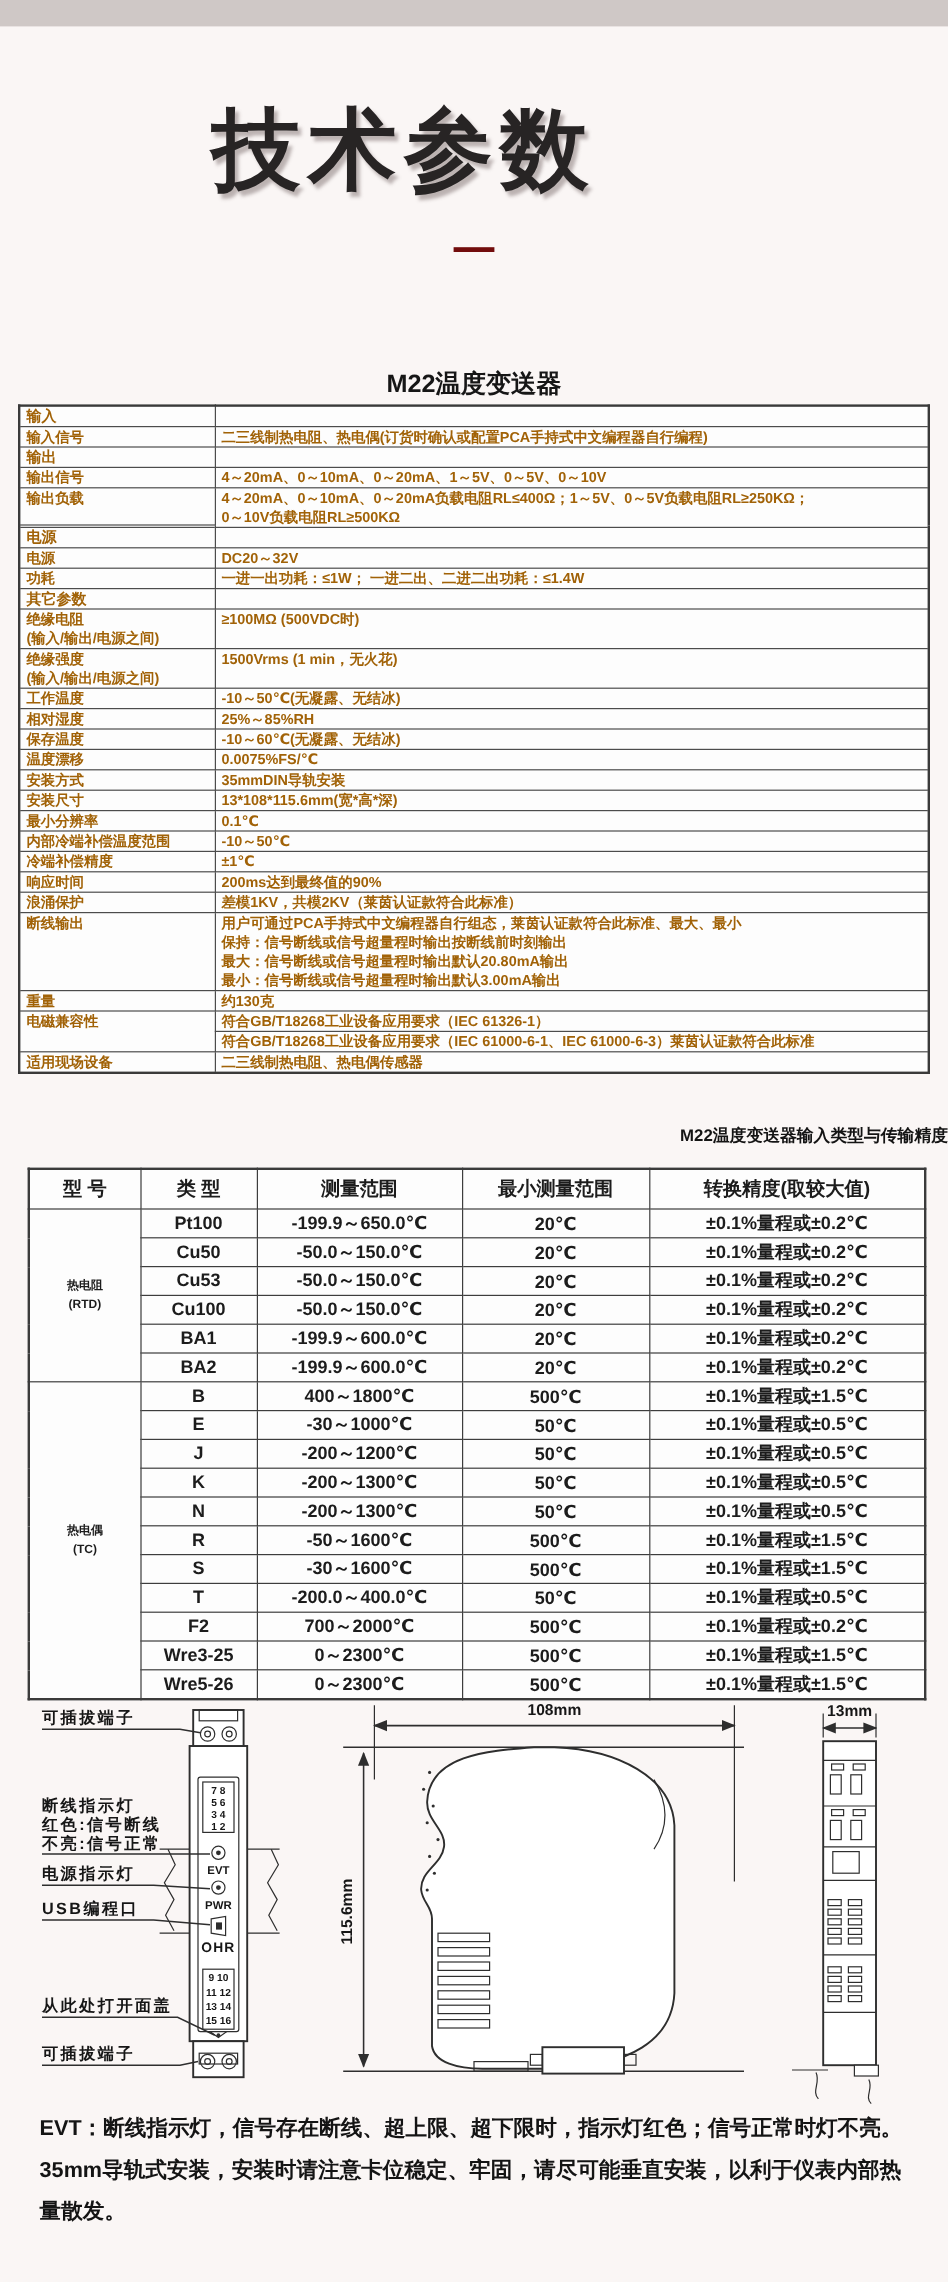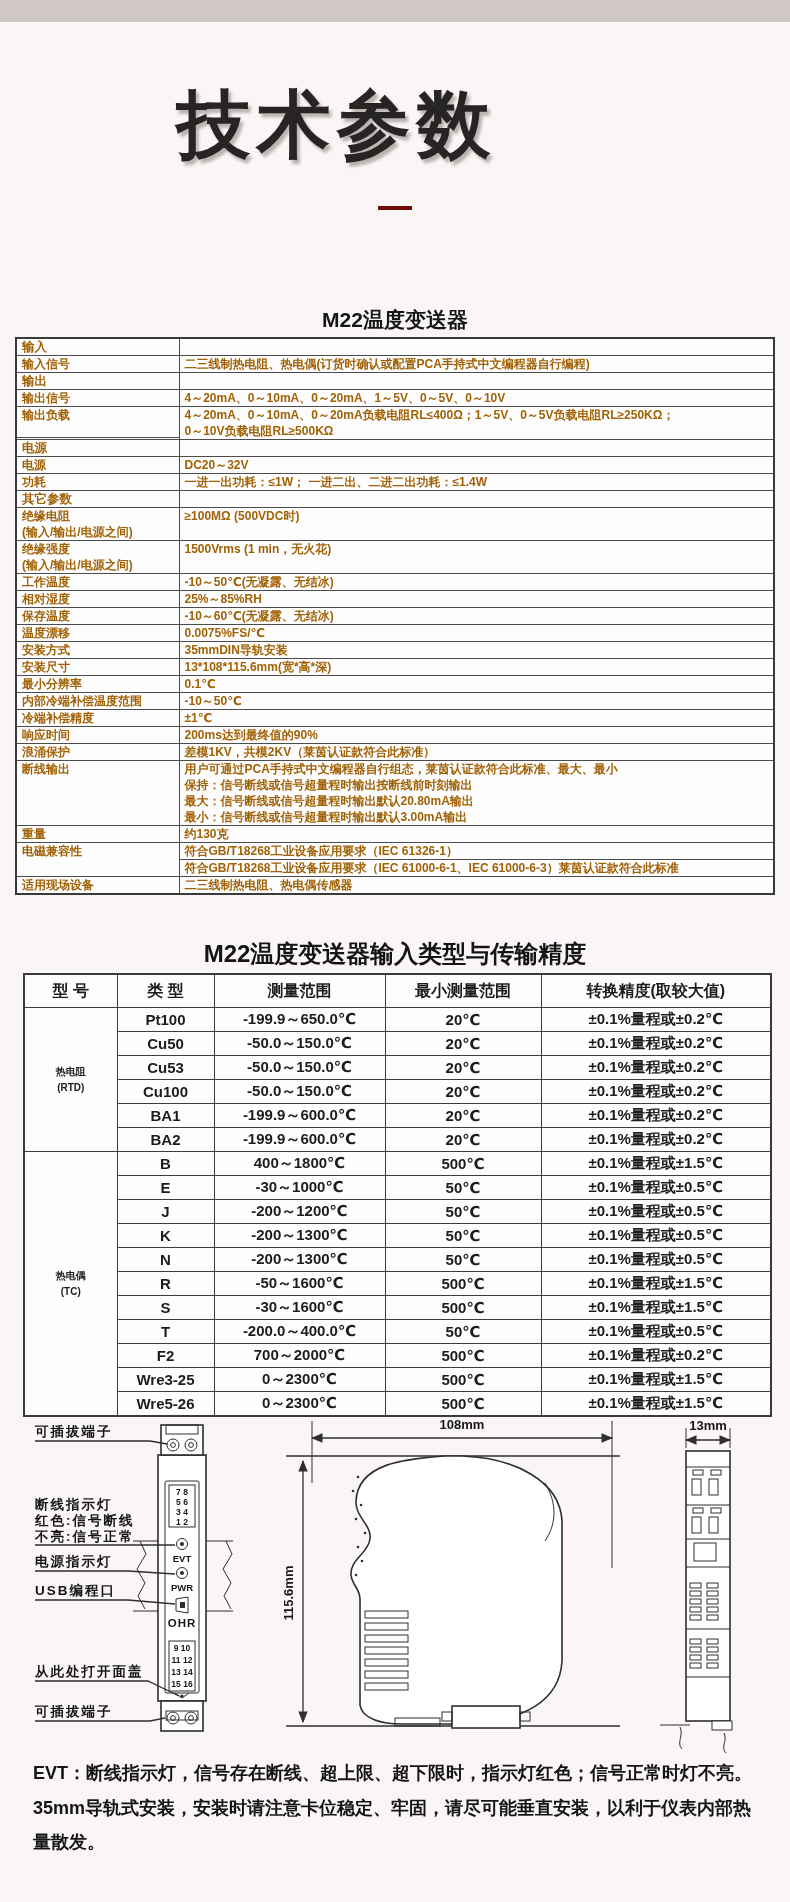--- a/index.html
+++ b/index.html
@@ -25,22 +25,22 @@
     border:2px solid #3a3a3a;
   }
   .spec-table td{
     border:1px solid #4c4c4c;padding:0 5px;line-height:16px;
     vertical-align:top;white-space:pre-line;overflow:hidden;
   }
   .spec-table td.lbl{width:163px;}
   .spec-table td.val{}
   .spec-table td.section{font-weight:800;font-size:12.5px;}
   
-  .io-title{position:absolute;top:938px;left:0;width:790px;text-align:center;
-    font-size:24px;font-weight:800;color:#141414;}
+  .io-title{position:absolute;top:938px;left:0;width:790px;text-align:right;
+    font-size:14px;font-weight:800;color:#141414;}
   .io-table{
     position:absolute;top:973px;left:23px;border-collapse:collapse;background:#fdfdfd;
     text-align:center;table-layout:fixed;border:2.5px solid #3b3b3b;color:#1c1c1c;
   }
   .io-table th{border:1.5px solid #3d3d3d;height:30px;font-size:16px;font-weight:700;}
   .io-table td{border:1.5px solid #3d3d3d;height:23px;font-size:15px;font-weight:600;padding:0 3px;}
   .io-table td.grp{font-size:10px;font-weight:700;white-space:pre-line;line-height:1.6;}
   
   .diagram{position:absolute;top:1413px;left:0;}
   .diagram text{fill:#161616;font-family:"Liberation Sans","DejaVu Sans",sans-serif;}

